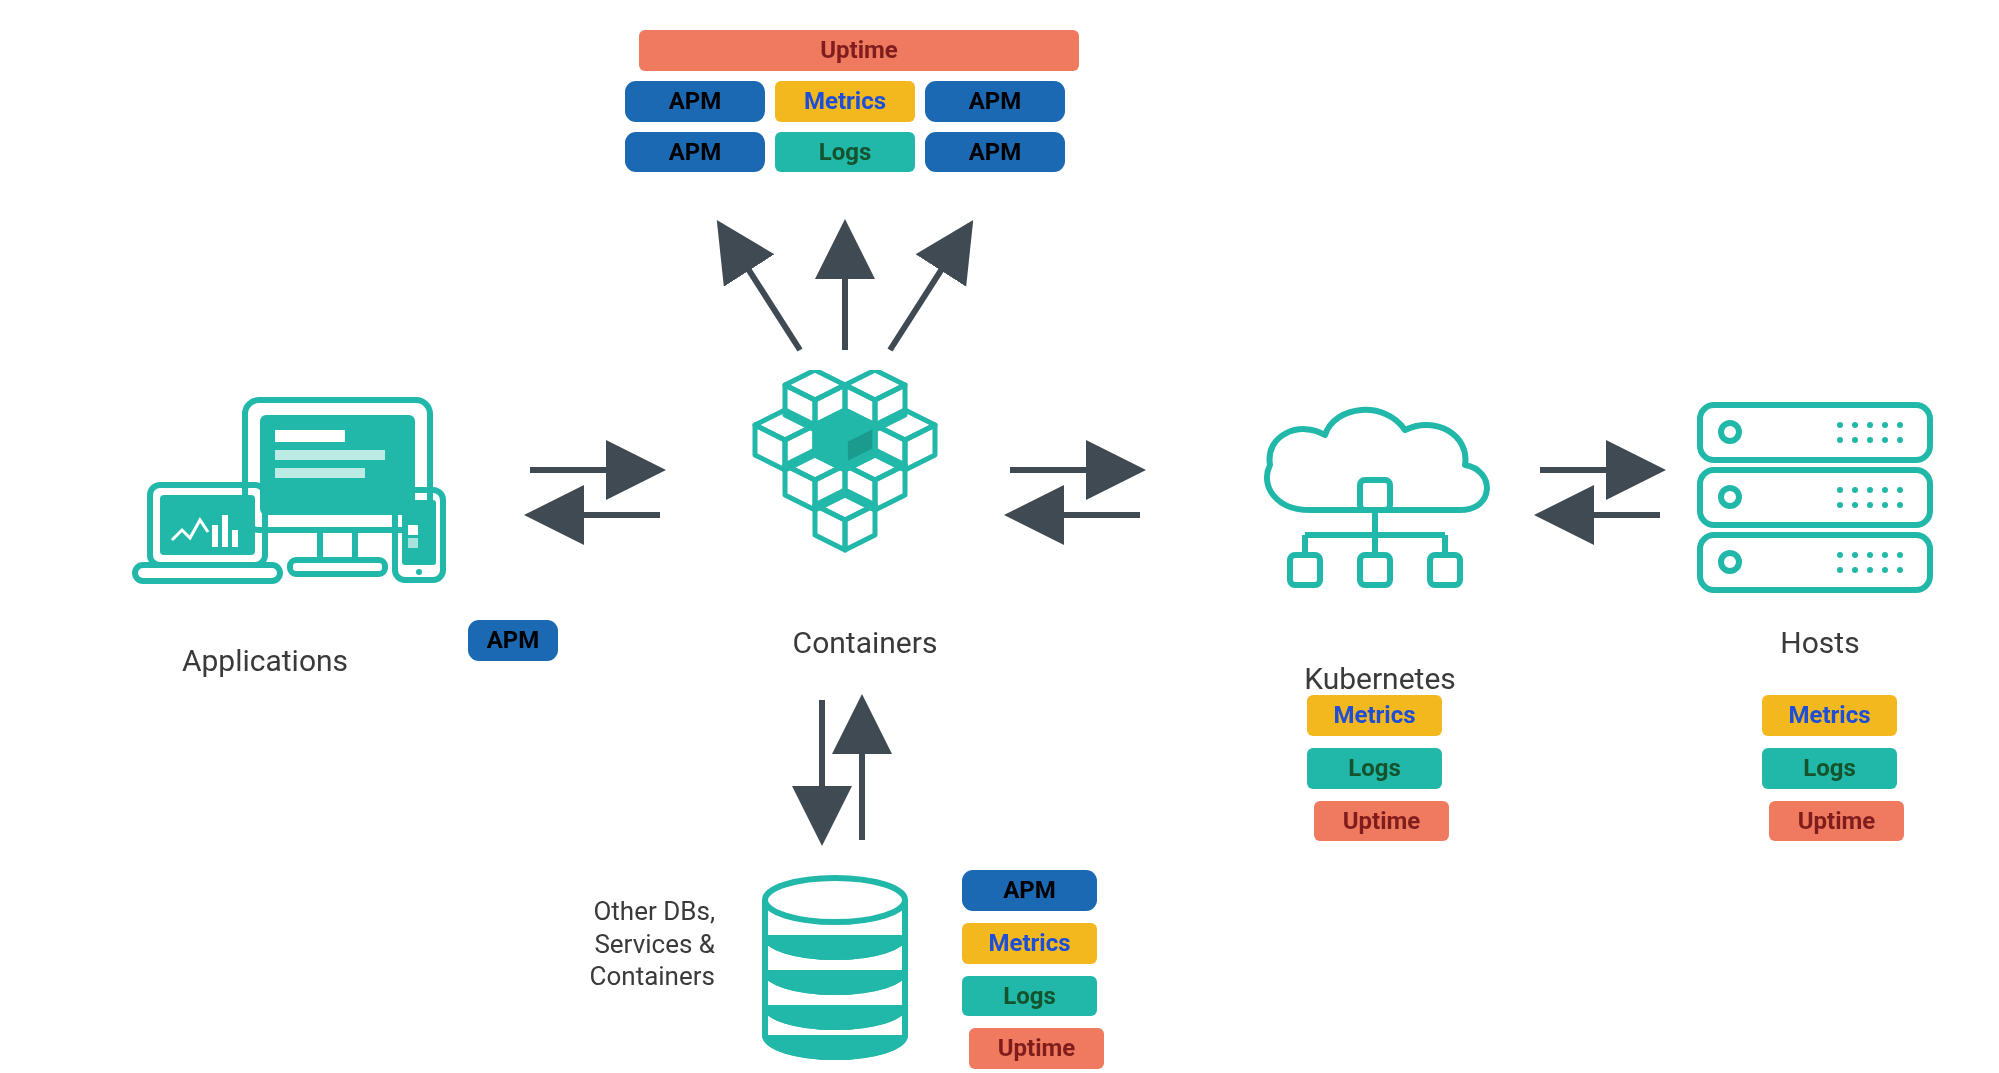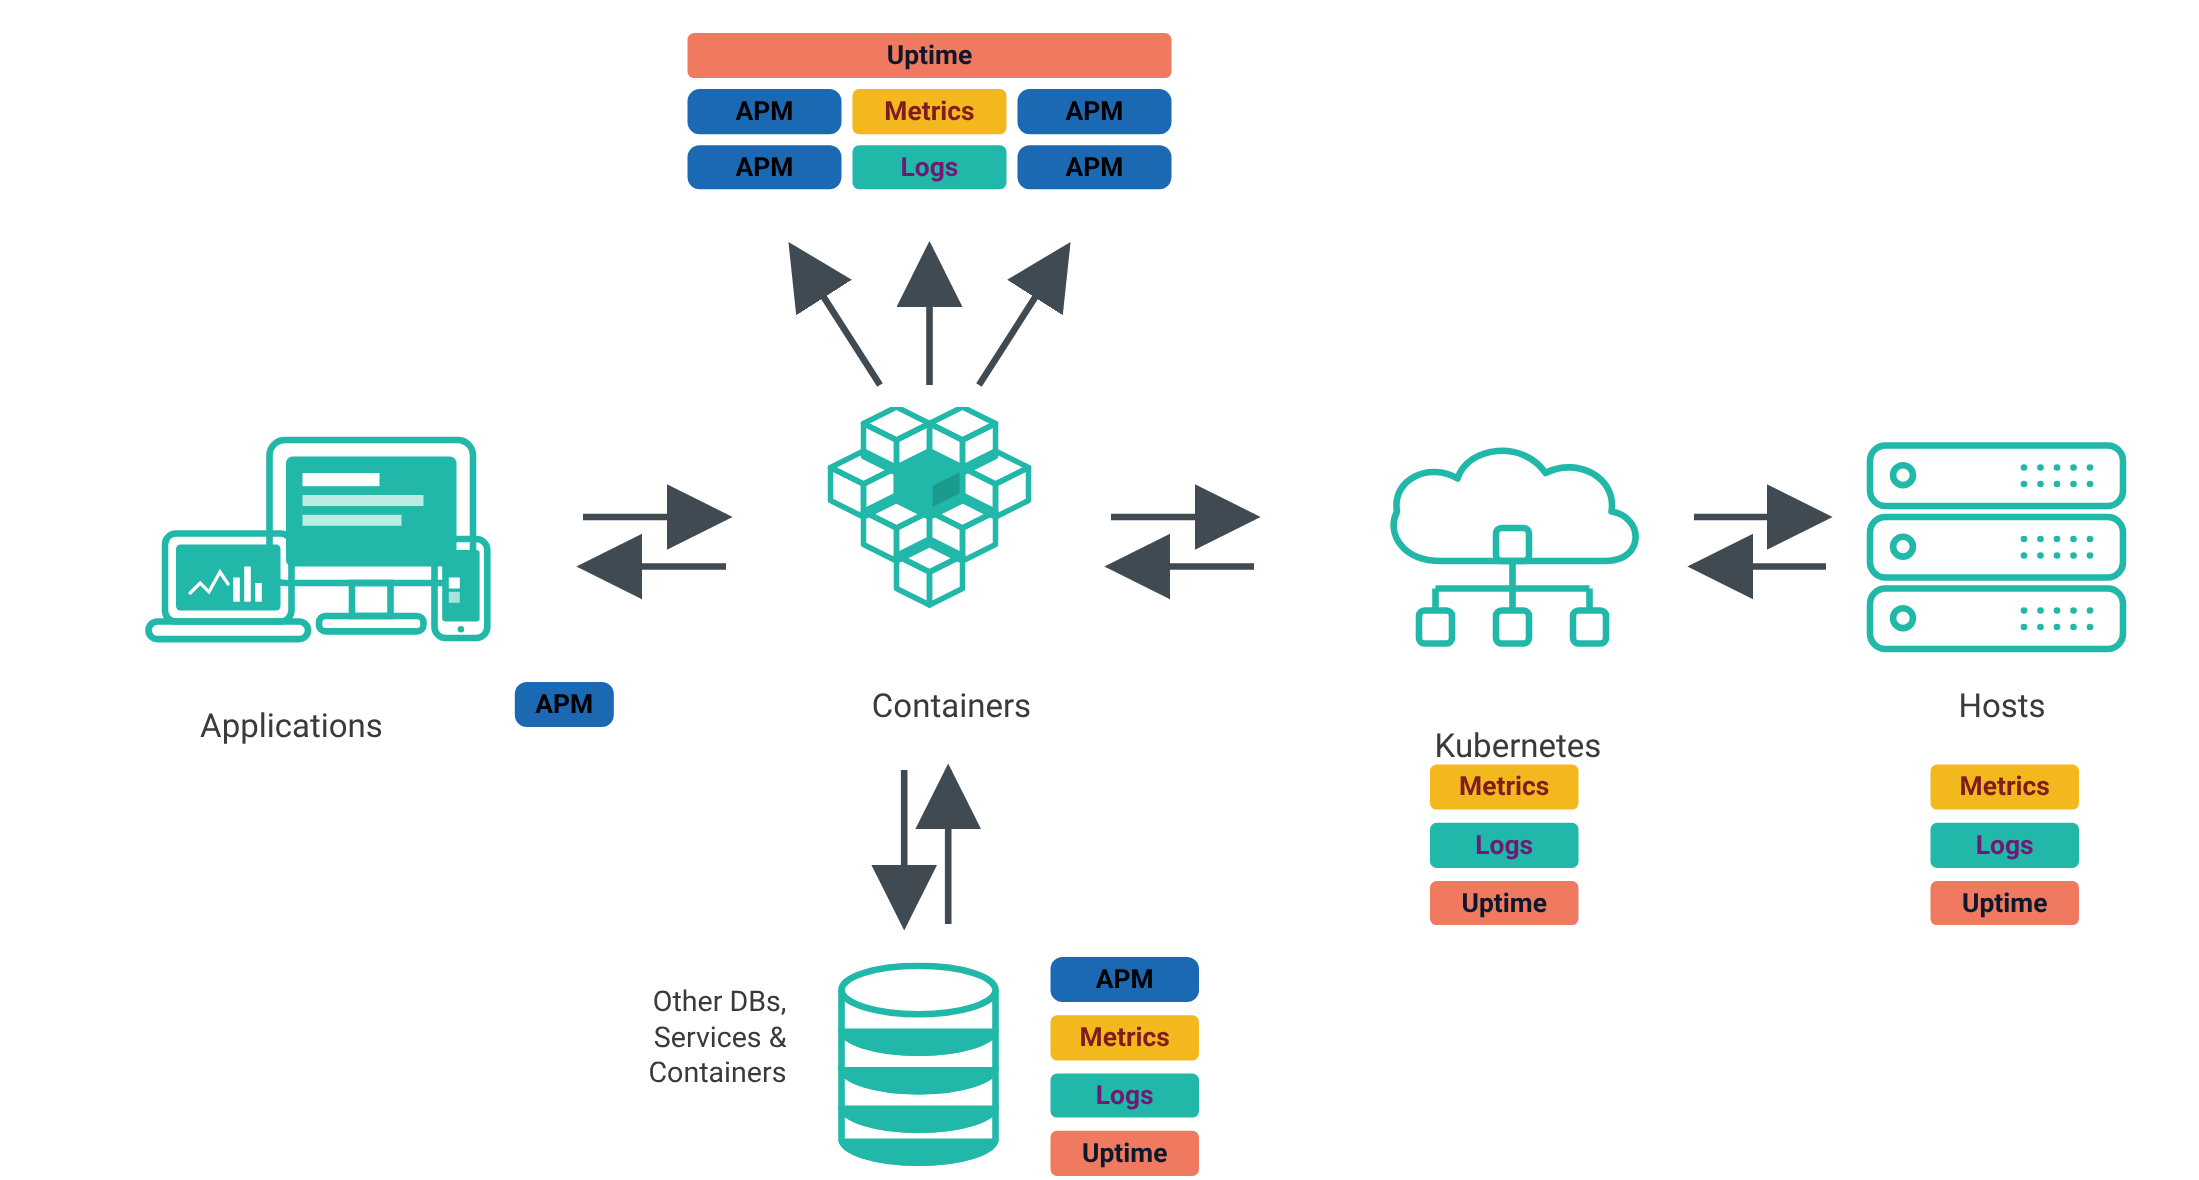--- a/index.html
+++ b/index.html
@@ -15,23 +15,23 @@
     display: inline-block;
     padding: 6px 18px;
     border-radius: 6px;
     font-weight: 700;
     font-size: 24px;
     line-height: 1.2;
     text-align: center;
     white-space: nowrap;
   }
   .badge-blue   { background: #1b68b3; color: #000000; border-radius: 11px; }
-  .badge-yellow { background: #f4b81f; color: #7f1d1d; }
-  .badge-teal   { background: #21b8a9; color: #701a75; }
-  .badge-coral  { background: #ef7a5f; color: #0f172a; }
+  .badge-yellow { background: #f4b81f; color: #1d4ed8; }
+  .badge-teal   { background: #21b8a9; color: #14532d; }
+  .badge-coral  { background: #ef7a5f; color: #7f1d1d; margin-left: 14px; }
   .label {
     color: #3a3a3a;
     font-size: 30px;
     font-weight: 400;
     text-align: center;
   }
   .label-multi {
     color: #3a3a3a;
     font-size: 26px;
     font-weight: 400;

